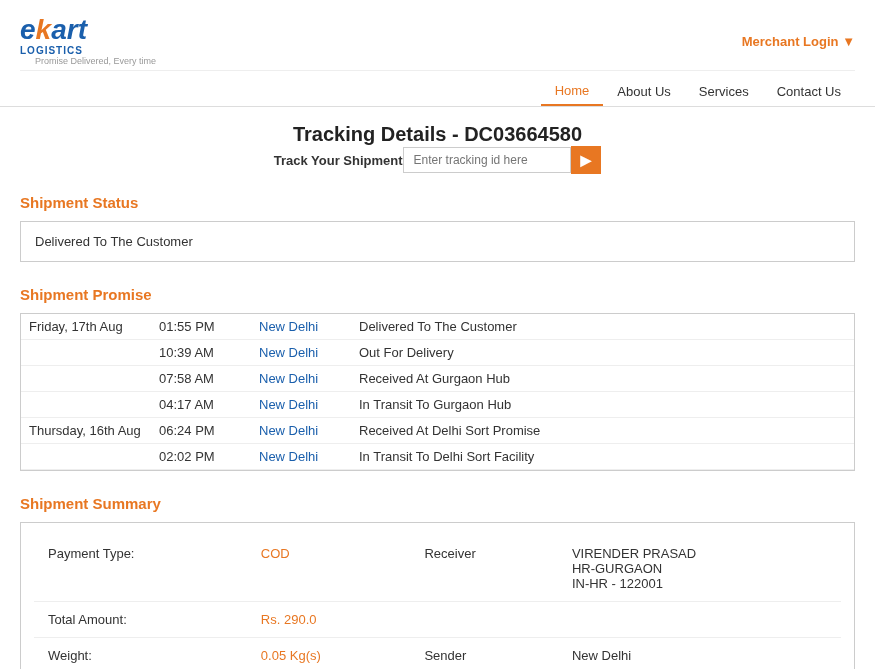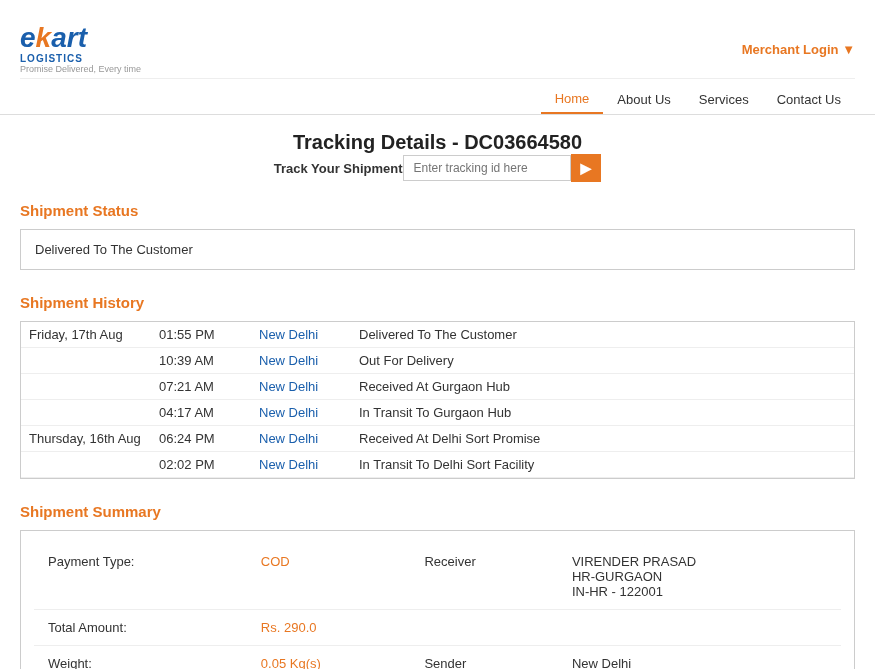--- a/index.html
+++ b/index.html
@@ -7,34 +7,35 @@
 
     
     .header {
       border-bottom: 1px solid #ddd;
       padding: 0 20px;
     }
     .header-top {
       display: flex;
       justify-content: space-between;
       align-items: center;
-      padding: 24px 0 4px;
+      padding: 16px 0 4px;
     }
     .logo-area {}
     .logo-text {
       font-size: 28px;
       font-weight: bold;
       color: #1a5fac;
       font-style: italic;
       line-height: 1;
     }
     .logo-text span { color: #e87722; }
     .logo-tagline {
       font-size: 9px;
       color: #999;
+      margin-left: 15px;
     }
     .merchant-login {
       font-size: 13px;
       color: #333;
       font-weight: bold;
       cursor: pointer;
     }
     .merchant-login span { color: #e87722; }
     .header-nav {
       display: flex;
@@ -199,39 +200,39 @@
   </div>
 
   <div>
     <div class="section-title">Shipment Status</div>
     <div class="bordered-box">
       <span class="status-text">Delivered To The Customer</span>
     </div>
   </div>
 
   <div>
-    <div class="section-title">Shipment History</div>
+    <div class="section-title">Shipment Promise</div>
     <div class="bordered-box" style="padding: 0;">
       <table class="history-table">
         <tbody id="history-tbody">
             <tr style="border-bottom: 1px solid rgb(238, 238, 238);">
     <td class="date-col">Friday, 17th Aug</td>
     <td class="time-col">01:55 PM</td>
     <td class="city-col" style="color:#1a5fac;">New Delhi</td>
     <td class="desc-col">Delivered To The Customer</td>
   </tr>
             <tr style="border-bottom: 1px solid rgb(238, 238, 238);">
     <td class="date-col"></td>
     <td class="time-col">10:39 AM</td>
     <td class="city-col" style="color:#1a5fac;">New Delhi</td>
     <td class="desc-col">Out For Delivery</td>
   </tr>
             <tr style="border-bottom: 1px solid rgb(238, 238, 238);">
     <td class="date-col"></td>
-    <td class="time-col">07:21 AM</td>
+    <td class="time-col">07:58 AM</td>
     <td class="city-col" style="color:#1a5fac;">New Delhi</td>
     <td class="desc-col">Received At Gurgaon Hub</td>
   </tr>
             <tr style="border-bottom: 1px solid rgb(238, 238, 238);">
     <td class="date-col"></td>
     <td class="time-col">04:17 AM</td>
     <td class="city-col" style="color:#1a5fac;">New Delhi</td>
     <td class="desc-col">In Transit To Gurgaon Hub</td>
   </tr>
             <tr style="border-bottom: 1px solid rgb(238, 238, 238);">

